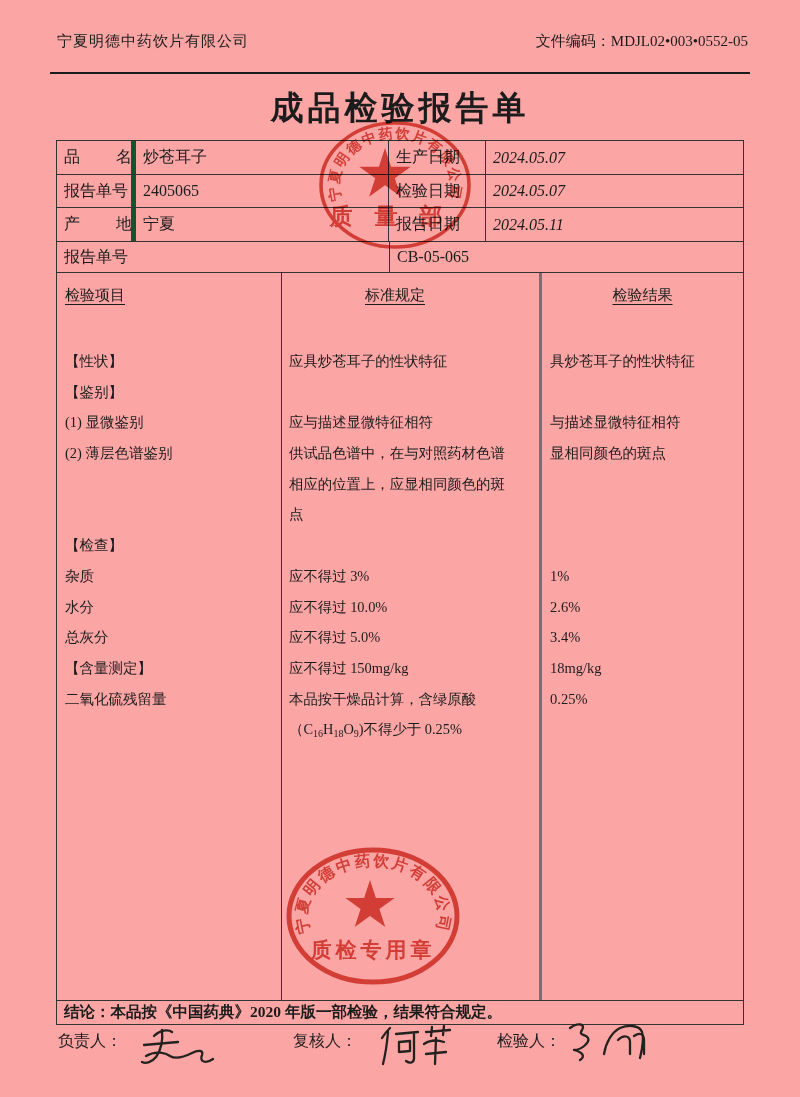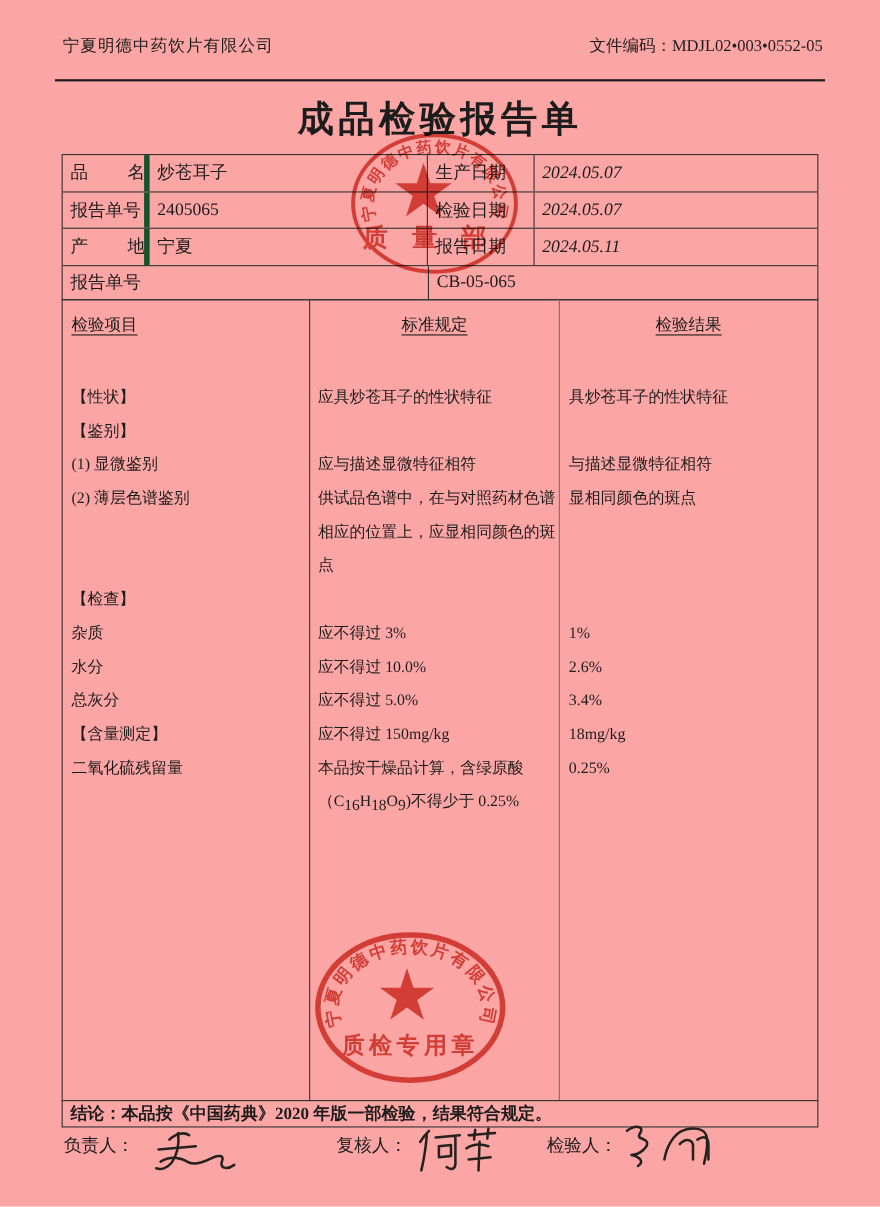--- a/index.html
+++ b/index.html
@@ -27,30 +27,30 @@
   .cell.c4{flex:1;border-left:1px solid #333;font-style:italic;}
   .cell.cA{width:332px;}
   .cell.cB{flex:1;border-left:1px solid #333;}
   .spread{letter-spacing:36px;}
   
   .insp{position:absolute;left:56px;top:272px;width:688px;height:729px;box-sizing:border-box;
     border:1px solid #333;display:flex;}
   .insp-col{box-sizing:border-box;height:100%;}
   .insp-col.k1{width:224px;}
   .insp-col.k2{width:227px;border-left:1px solid #333;}
-  .insp-col.k3{flex:1;border-left:1px solid #737373;}
+  .insp-col.k3{flex:1;border-left:3px solid #737373;margin-left:31px;}
   .col-head{height:46px;box-sizing:border-box;padding-top:13px;font-size:15px;}
   .col-head span{text-decoration:underline;text-underline-offset:4px;}
   .k1 .col-head{padding-left:8px;}
   .k2 .col-head,.k3 .col-head{text-align:center;}
   .col-lines{margin-top:27px;}
   .col-lines .line{height:30.7px;box-sizing:border-box;font-size:14.5px;line-height:30.7px;
     padding-left:8px;white-space:nowrap;overflow:visible;}
   .k2 .col-lines .line{padding-left:7px;font-size:14.4px;}
-  .line sub{font-size:14px;vertical-align:-3px;}
+  .line sub{font-size:10px;vertical-align:-3px;}
   
   .conclusion{position:absolute;left:56px;top:1000px;width:688px;height:25px;box-sizing:border-box;
     border:1px solid #333;display:flex;align-items:center;font-size:15.5px;font-weight:700;padding-left:7px;}
   
   .sign-label{position:absolute;top:1031px;font-size:16px;}
   .sig-svg{position:absolute;}
   .sig-svg path{fill:none;stroke:#23221f;stroke-width:2.3;stroke-linecap:round;stroke-linejoin:round;}
   
   .stamp{position:absolute;mix-blend-mode:multiply;opacity:0.88;}
 </style>
@@ -146,21 +146,21 @@
         </div>
     </div>
   </div>
 
   <div class="conclusion">
     <span>结论：</span>
     <span>本品按《中国药典》2020 年版一部检验，结果符合规定。</span>
   </div>
 
   <div class="sign-label" style="left:58px;">负责人：</div>
-  <div class="sign-label" style="left:306px;">复核人：</div>
+  <div class="sign-label" style="left:293px;">复核人：</div>
   <div class="sign-label" style="left:497px;">检验人：</div>
 
   <svg class="sig-svg" style="left:132px;top:1024px;" width="95" height="50" viewBox="0 0 95 50">
     <path d="M22 12 C28 6 36 5 40 8"></path>
     <path d="M12 21 L46 18"></path>
     <path d="M30 6 C31 16 29 26 24 33 C20 38 14 40 10 38"></path>
     <path d="M14 32 C24 26 34 29 38 32 C44 36 54 32 60 29 C66 26 72 26 70 31 C67 38 74 40 81 35"></path>
   </svg>
   <svg class="sig-svg" style="left:372px;top:1022px;" width="88" height="50" viewBox="0 0 88 50">
     <path d="M10 16 C13 11 16 8 18 6"></path>

